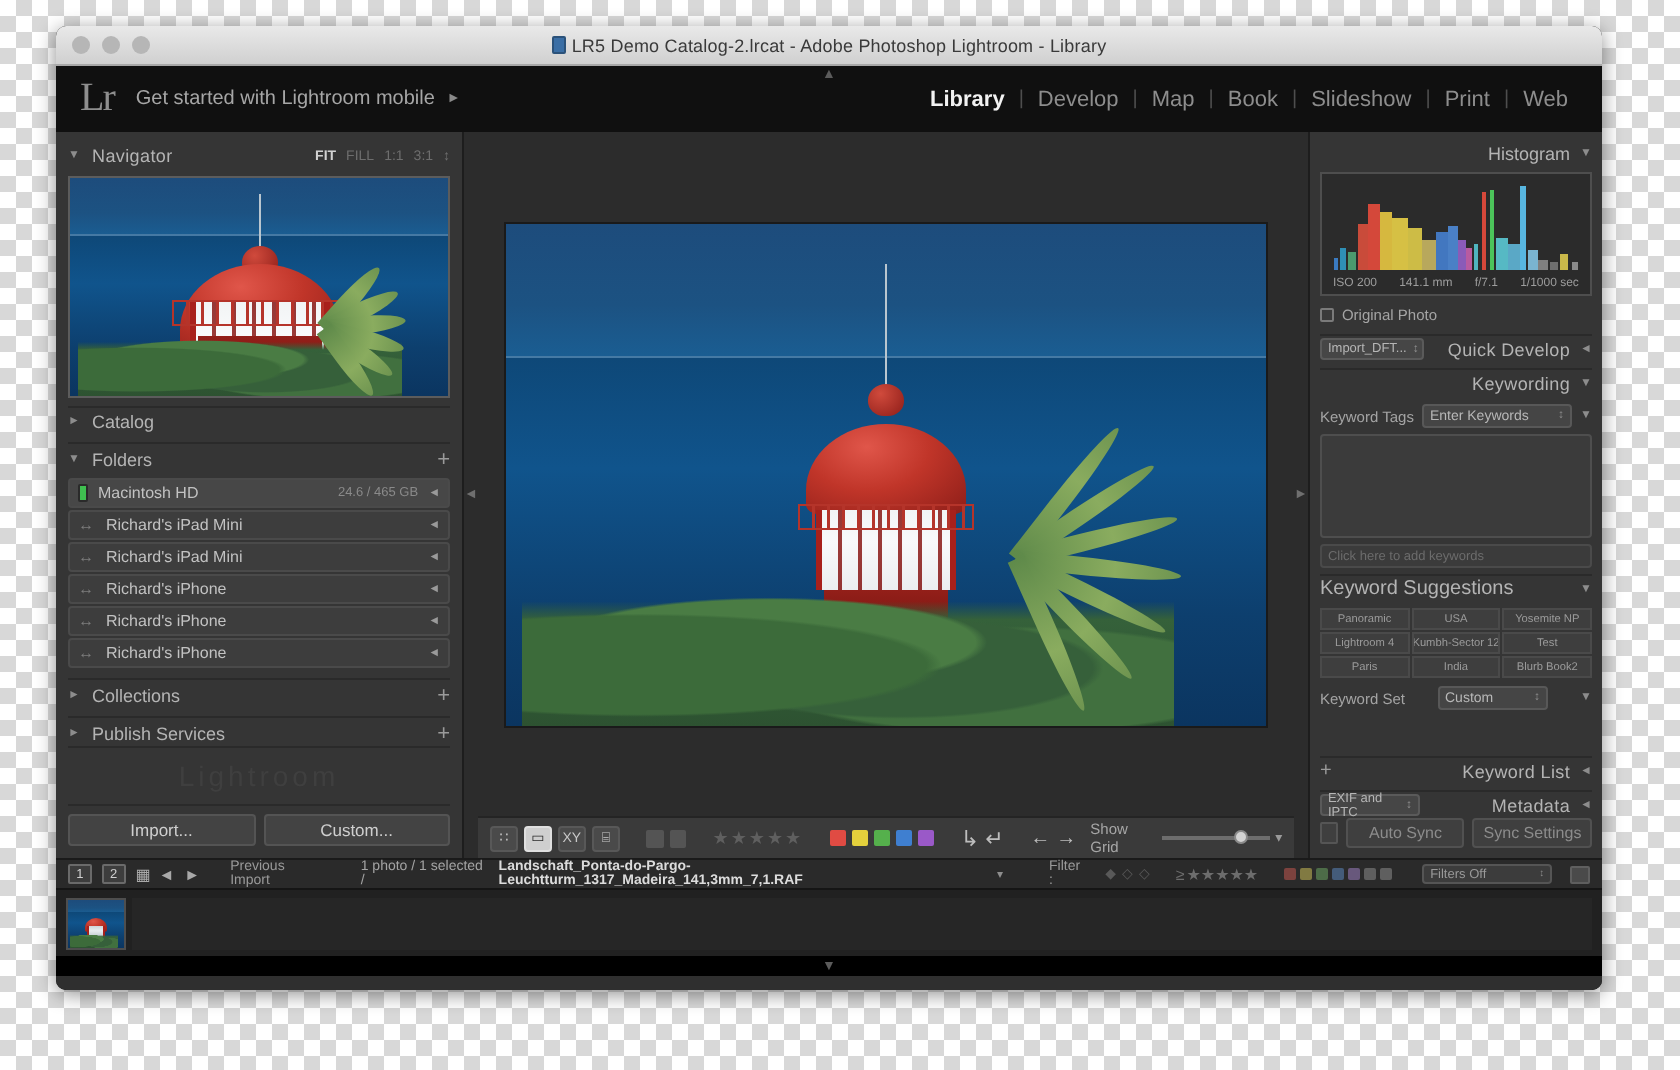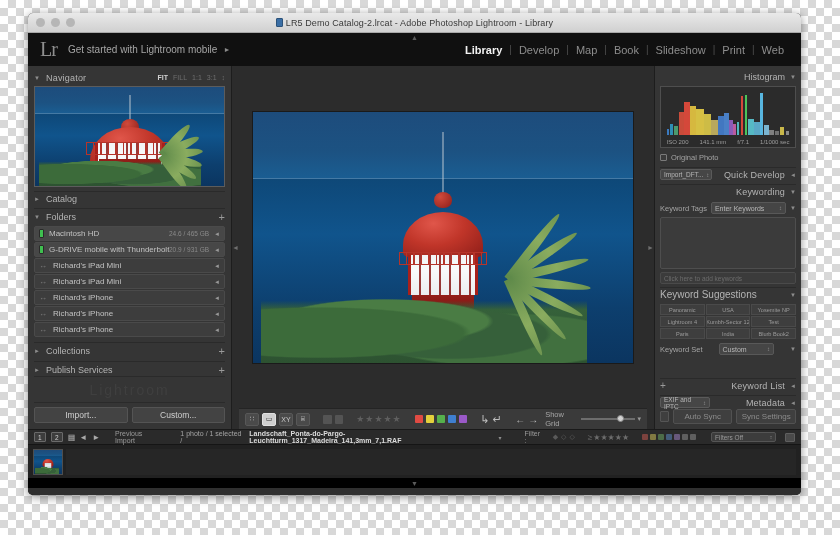--- a/index.html
+++ b/index.html
@@ -499,26 +499,20 @@
           <span class="tri">▼</span>
           <span>Folders</span>
           <span class="plus">+</span>
         </div>
 
         <div class="folder-list">
           <div class="folder-row sel">
             <span class="fr-icon"></span>
             <span class="fr-name">Macintosh HD</span>
             <span class="fr-size">24.6 / 465 GB</span>
-            <span class="fr-tri">◄</span>
-          </div>
-          <div class="folder-row sel">
-            <span class="fr-icon"></span>
-            <span class="fr-name">G-DRIVE mobile with Thunderbolt</span>
-            <span class="fr-size">20.9 / 931 GB</span>
             <span class="fr-tri">◄</span>
           </div>
           <div class="folder-row">
             <span class="fr-icon dev">↔</span>
             <span class="fr-name">Richard's iPad Mini</span>
             <span class="fr-tri">◄</span>
           </div>
           <div class="folder-row">
             <span class="fr-icon dev">↔</span>
             <span class="fr-name">Richard's iPad Mini</span>

